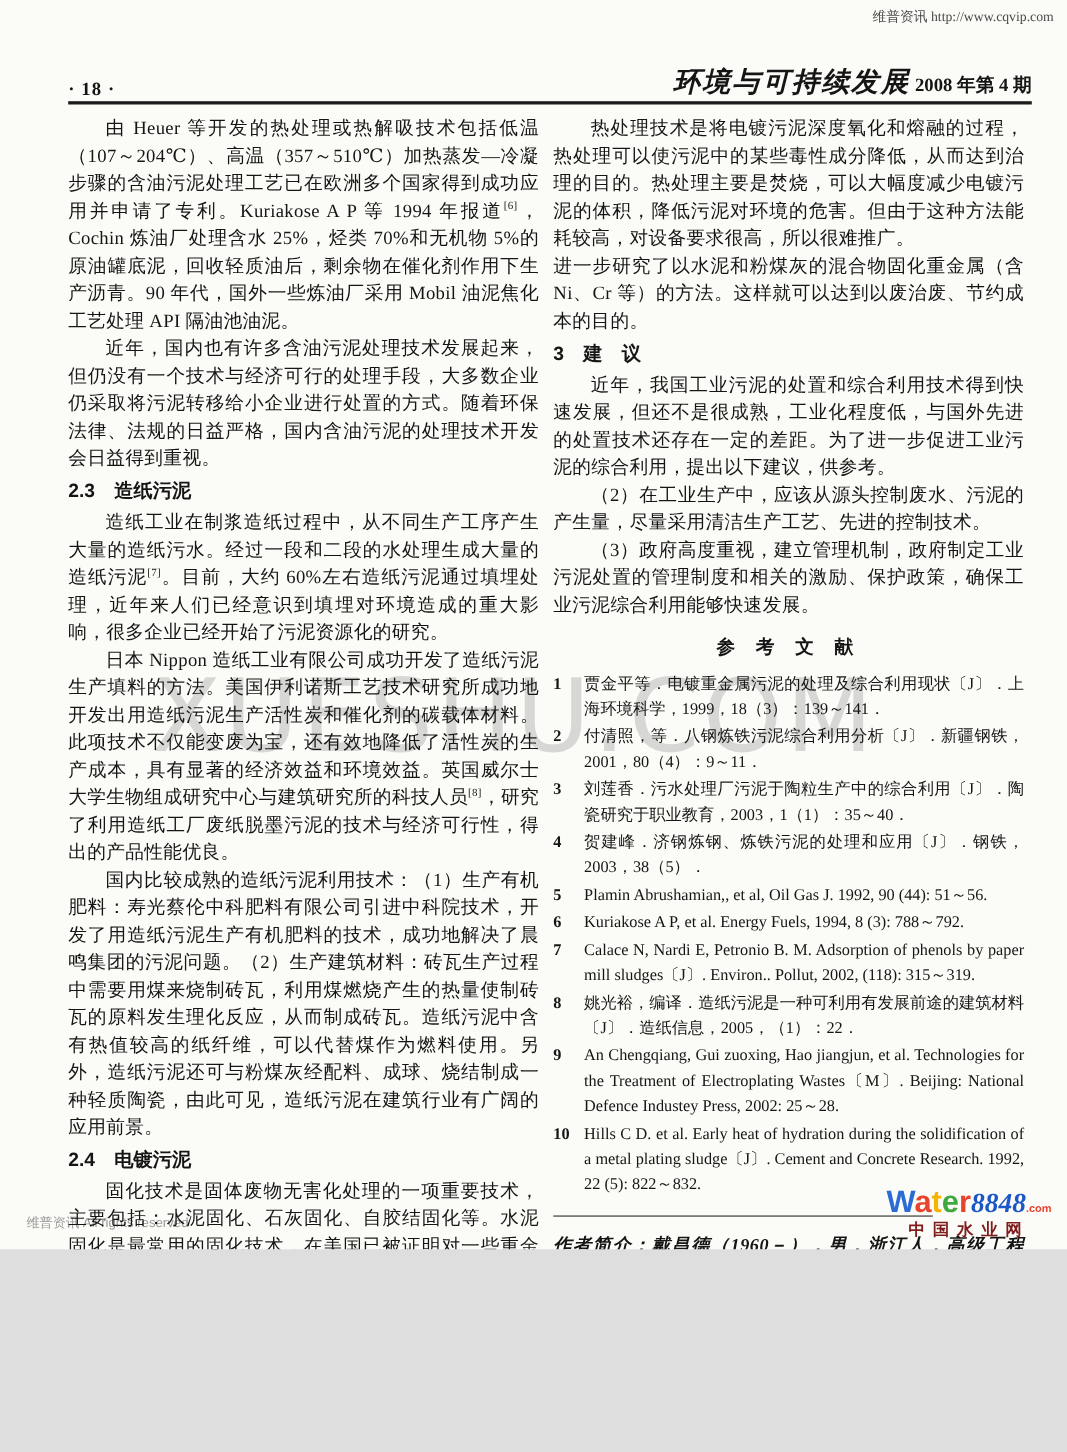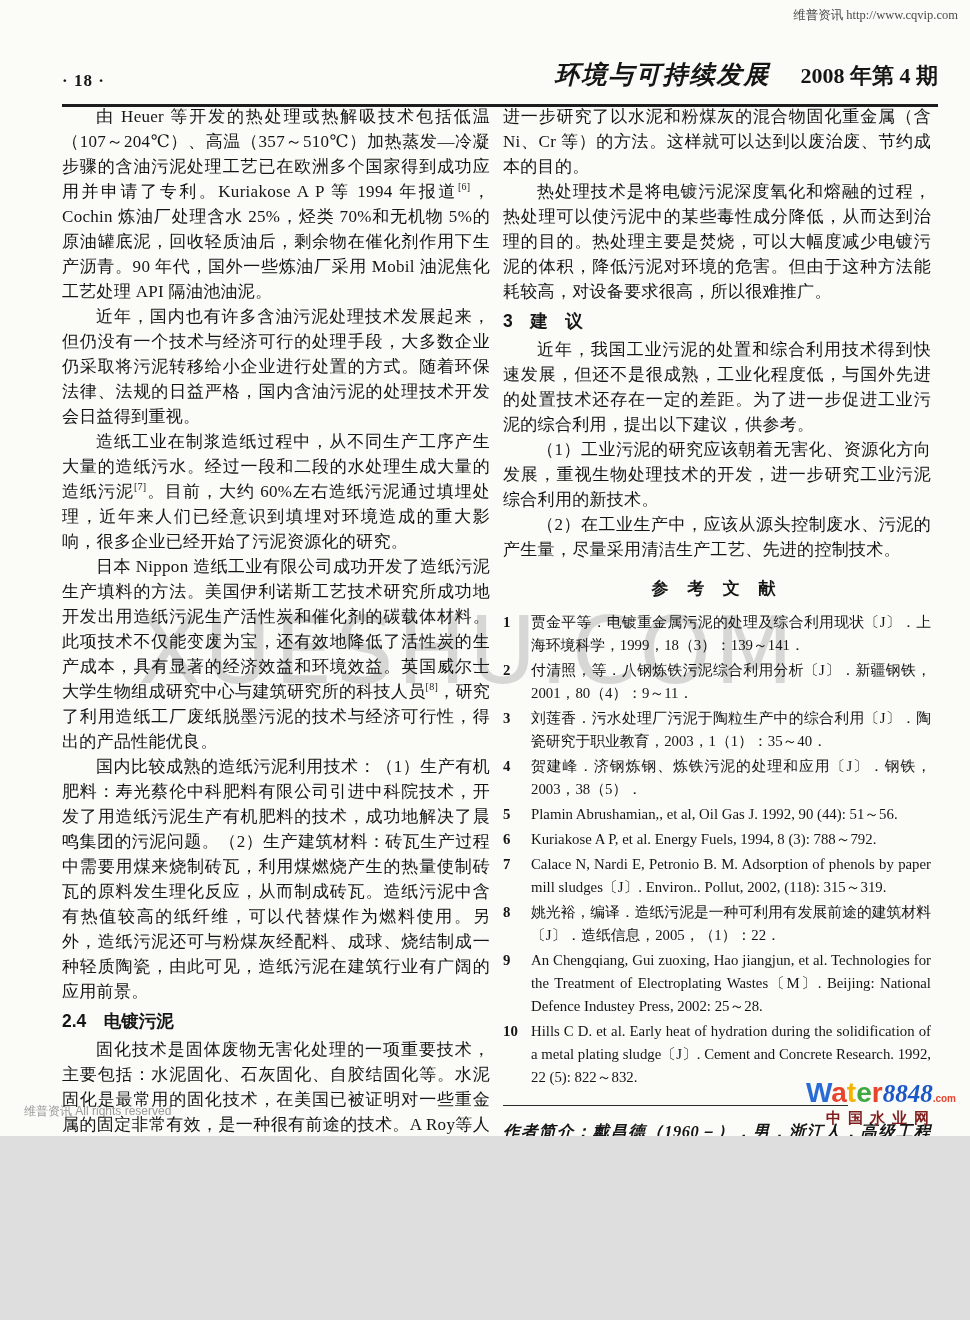--- a/index.html
+++ b/index.html
@@ -2,26 +2,26 @@
 <html><head>
 <meta charset="utf-8">
 <style>
   html,body{margin:0;padding:0;background:#dedede;}
   .page{position:relative;width:970px;height:1136px;background:#fbfbf7;overflow:hidden;
         font-family:"Liberation Serif","DejaVu Serif",serif;color:#151515;}
   .scan-top{position:absolute;top:7px;right:12px;font-size:12.5px;color:#4a4a4a;
         font-family:"Liberation Serif","DejaVu Serif",serif;}
   .page-header{position:absolute;top:58px;left:62px;width:876px;display:flex;
         justify-content:space-between;align-items:flex-end;border-bottom:3px solid #1c1c1c;
-        padding-bottom:13px;}
+        padding-bottom:1px;}
   .page-num{font-size:17px;letter-spacing:1px;font-weight:bold;}
   .journal{white-space:nowrap;}
   .journal-title{font-size:25px;font-weight:bold;font-style:italic;letter-spacing:2px;
         font-family:"Liberation Serif","DejaVu Serif",serif;}
-  .journal-issue{font-size:22px;margin-left:26px;font-weight:bold;}
+  .journal-issue{font-size:17px;margin-left:0;font-weight:bold;}
   .watermark-center{position:absolute;top:606px;left:138px;z-index:0;pointer-events:none;
         font-family:"DejaVu Sans","Liberation Sans",sans-serif;font-size:92px;line-height:1;
         color:rgba(150,150,150,0.35);letter-spacing:3px;white-space:nowrap;}
   .columns{position:absolute;top:104px;left:62px;width:872px;display:flex;gap:13px;z-index:1;}
   .col{width:428px;}
   .para{margin:0;font-size:17px;line-height:25px;text-align:justify;text-indent:2em;
         letter-spacing:0.3px;}
   .para.noindent{text-indent:0;}
   sup{font-size:10px;line-height:0;}
   .sec-h{margin:5px 0 3px;font-size:17.5px;line-height:25px;font-weight:bold;
@@ -59,33 +59,34 @@
       <span class="journal-issue">2008 年第 4 期</span>
     </div>
   </div>
 
   <div class="watermark-center">XUESHU.COM</div>
 
   <div class="columns">
     <div class="col">
         <p class="para">由 Heuer 等开发的热处理或热解吸技术包括低温（107～204℃）、高温（357～510℃）加热蒸发—冷凝步骤的含油污泥处理工艺已在欧洲多个国家得到成功应用并申请了专利。Kuriakose A P 等 1994 年报道<sup>[6]</sup>，Cochin 炼油厂处理含水 25%，烃类 70%和无机物 5%的原油罐底泥，回收轻质油后，剩余物在催化剂作用下生产沥青。90 年代，国外一些炼油厂采用 Mobil 油泥焦化工艺处理 API 隔油池油泥。</p>
         <p class="para">近年，国内也有许多含油污泥处理技术发展起来，但仍没有一个技术与经济可行的处理手段，大多数企业仍采取将污泥转移给小企业进行处置的方式。随着环保法律、法规的日益严格，国内含油污泥的处理技术开发会日益得到重视。</p>
+        <h3 class="sec-h">2.3　造纸污泥</h3>
         <p class="para">造纸工业在制浆造纸过程中，从不同生产工序产生大量的造纸污水。经过一段和二段的水处理生成大量的造纸污泥<sup>[7]</sup>。目前，大约 60%左右造纸污泥通过填埋处理，近年来人们已经意识到填埋对环境造成的重大影响，很多企业已经开始了污泥资源化的研究。</p>
         <p class="para">日本 Nippon 造纸工业有限公司成功开发了造纸污泥生产填料的方法。美国伊利诺斯工艺技术研究所成功地开发出用造纸污泥生产活性炭和催化剂的碳载体材料。此项技术不仅能变废为宝，还有效地降低了活性炭的生产成本，具有显著的经济效益和环境效益。英国威尔士大学生物组成研究中心与建筑研究所的科技人员<sup>[8]</sup>，研究了利用造纸工厂废纸脱墨污泥的技术与经济可行性，得出的产品性能优良。</p>
         <p class="para">国内比较成熟的造纸污泥利用技术：（1）生产有机肥料：寿光蔡伦中科肥料有限公司引进中科院技术，开发了用造纸污泥生产有机肥料的技术，成功地解决了晨鸣集团的污泥问题。（2）生产建筑材料：砖瓦生产过程中需要用煤来烧制砖瓦，利用煤燃烧产生的热量使制砖瓦的原料发生理化反应，从而制成砖瓦。造纸污泥中含有热值较高的纸纤维，可以代替煤作为燃料使用。另外，造纸污泥还可与粉煤灰经配料、成球、烧结制成一种轻质陶瓷，由此可见，造纸污泥在建筑行业有广阔的应用前景。</p>
         <h3 class="sec-h">2.4　电镀污泥</h3>
         <p class="para">固化技术是固体废物无害化处理的一项重要技术，主要包括：水泥固化、石灰固化、自胶结固化等。水泥固化是最常用的固化技术，在美国已被证明对一些重金属的固定非常有效，是一种很有前途的技术。A Roy等人<sup>[10]</sup>在对单一水泥稳定化/固化研究的基础上，</p>
       </div>
     <div class="col">
+        <p class="para">热处理技术是将电镀污泥深度氧化和熔融的过程，热处理可以使污泥中的某些毒性成分降低，从而达到治理的目的。热处理主要是焚烧，可以大幅度减少电镀污泥的体积，降低污泥对环境的危害。但由于这种方法能耗较高，对设备要求很高，所以很难推广。</p>
         <p class="para noindent">进一步研究了以水泥和粉煤灰的混合物固化重金属（含 Ni、Cr 等）的方法。这样就可以达到以废治废、节约成本的目的。</p>
-        <p class="para">热处理技术是将电镀污泥深度氧化和熔融的过程，热处理可以使污泥中的某些毒性成分降低，从而达到治理的目的。热处理主要是焚烧，可以大幅度减少电镀污泥的体积，降低污泥对环境的危害。但由于这种方法能耗较高，对设备要求很高，所以很难推广。</p>
         <h3 class="sec-h">3　建　议</h3>
         <p class="para">近年，我国工业污泥的处置和综合利用技术得到快速发展，但还不是很成熟，工业化程度低，与国外先进的处置技术还存在一定的差距。为了进一步促进工业污泥的综合利用，提出以下建议，供参考。</p>
-        <p class="para">（1）工业污泥的研究应该朝着无害化、资源化方向发展，重视生物处理技术的开发，进一步研究工业污泥综合利用的新技术。</p>
         <p class="para">（2）在工业生产中，应该从源头控制废水、污泥的产生量，尽量采用清洁生产工艺、先进的控制技术。</p>
+        <p class="para">（3）政府高度重视，建立管理机制，政府制定工业污泥处置的管理制度和相关的激励、保护政策，确保工业污泥综合利用能够快速发展。</p>
         <h3 class="refs-h">参 考 文 献</h3>
         <div class="ref">
           <span class="ref-num">1</span>
           <span class="ref-text">贾金平等．电镀重金属污泥的处理及综合利用现状〔J〕．上海环境科学，1999，18（3）：139～141．</span>
         </div>
         <div class="ref">
           <span class="ref-num">2</span>
           <span class="ref-text">付清照，等．八钢炼铁污泥综合利用分析〔J〕．新疆钢铁，2001，80（4）：9～11．</span>
         </div>
         <div class="ref">

